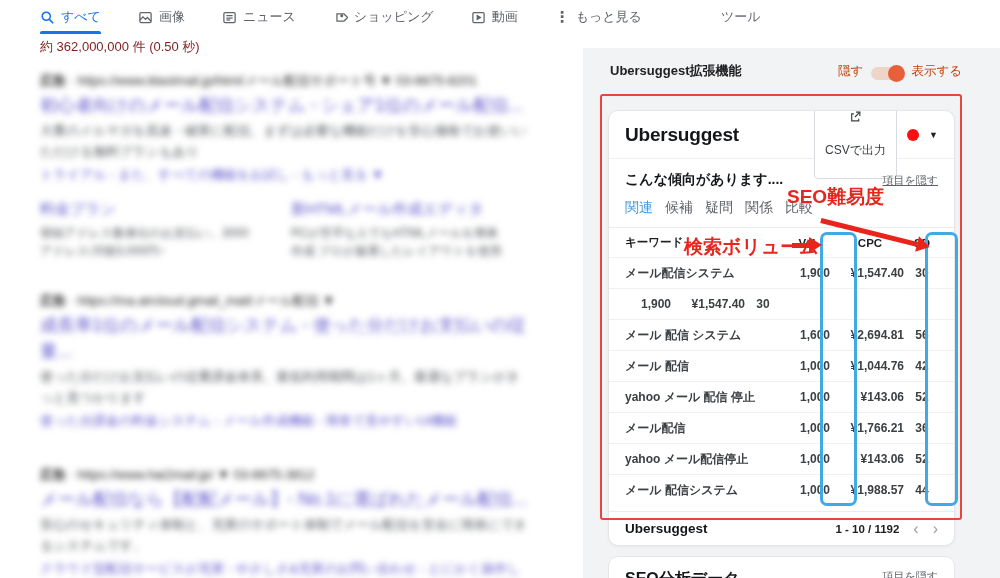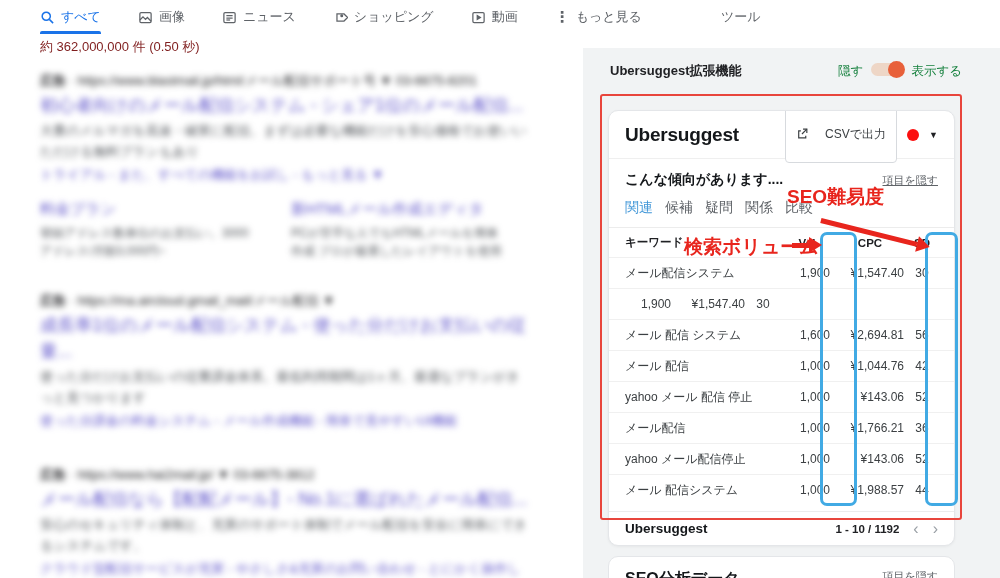--- a/index.html
+++ b/index.html
@@ -26,48 +26,48 @@
   .sublinks { display:flex; gap:36px; margin-top:14px; }
   .subcol { width:215px; }
   .sl-title { font-size:15px; color:#5b50c9; margin-bottom:5px; cursor:pointer; }
   .sl-desc { font-size:12px; color:#4d5156; line-height:18px; }
   .mb1{margin-bottom:24px;} .mb2{margin-bottom:26px;} .mb3{margin-bottom:10px;}
 
   
   #ext-region { position:absolute; left:583px; top:48px; width:417px; height:530px; background:#f1f3f4; }
   #ext-header { position:absolute; left:610px; top:62px; width:352px; display:flex; align-items:center; justify-content:space-between; }
   #ext-title { font-size:13px; font-weight:bold; color:#202124; }
-  .toggle-wrap { display:flex; align-items:flex-start; gap:8px; font-size:12.5px; color:#15803d; }
+  .toggle-wrap { display:flex; align-items:flex-end; gap:8px; font-size:12.5px; color:#c2410c; }
   .toggle { position:relative; width:32px; height:13px; border-radius:7px; background:#eed6c6; cursor:pointer; }
   .toggle .knob { position:absolute; right:-2px; top:-2px; width:17px; height:17px; border-radius:50%; background:#e8603a; }
 
   
   #card { position:absolute; left:608px; top:110px; width:347px; height:436px; background:#fff;
     border:1px solid #e4e6e9; border-radius:10px; box-shadow:0 1px 3px rgba(0,0,0,.05);
     display:flex; flex-direction:column; overflow:hidden; }
   .title-row { height:48px; min-height:48px; display:flex; align-items:center; justify-content:space-between;
     padding:0 16px; border-bottom:1px solid #efefef; }
   .brand { font-size:19px; font-weight:800; color:#14171a; letter-spacing:-.2px; }
   .title-right { display:flex; align-items:center; gap:10px; }
   .csv-btn { display:flex; align-items:center; gap:16px; font-size:12px; color:#3c4043;
-    border:1px solid #d7dade; border-radius:4px; padding:19px 10px; background:#fff; cursor:pointer; }
+    border:1px solid #d7dade; border-radius:4px; padding:19px 10px; background:#fff; cursor:pointer;flex-direction:column; }
   .red-dot { width:12px; height:12px; border-radius:50%; background:#fb0f0f; }
   .caret { font-size:9px; color:#202124; cursor:pointer; }
 
   .trend-row { display:flex; align-items:center; justify-content:space-between; padding:12px 16px 2px; }
   .trend-title { font-size:14px; font-weight:bold; color:#14171a; }
   .hide-link { font-size:11px; color:#5f6368; text-decoration:underline; cursor:pointer; }
   .tabs-row { display:flex; gap:12px; padding:8px 16px 10px; font-size:14px; color:#5f6368;font-family:Liberation Serif, serif; }
   .ktab { cursor:pointer; }
   .ktab.active { color:#4498d8; }
 
   .t-head { display:flex; align-items:center; height:30px; border-top:1px solid #ececec;
     font-size:11.5px; font-weight:bold; color:#202124; padding:0 16px 0 16px; }
   .t-row { display:flex; align-items:center; height:31px; border-top:1px solid #f0f0f0;
-    font-size:12px; color:#3c4043; padding:4px 16px; }
+    font-size:12px; color:#3c4043; padding:4px 16px;font-weight:bold; }
   .c-kw { flex:1; white-space:nowrap; overflow:hidden; }
   .c-vol { width:52px; text-align:right; padding-right:6px; }
   .c-cpc { width:70px; text-align:right; padding-right:2px; }
   .c-sd { width:32px; text-align:center; }
 
   .foot-row { margin-top:auto; border-top:1px solid #ececec; height:34px; min-height:34px;
     display:flex; align-items:center; justify-content:space-between; padding:0 16px; }
   .foot-brand { font-size:13.5px; font-weight:800; color:#14171a; }
   .foot-right { display:flex; align-items:center; gap:14px; }
   .pag-text { font-size:11.5px; font-weight:bold; color:#202124; }

